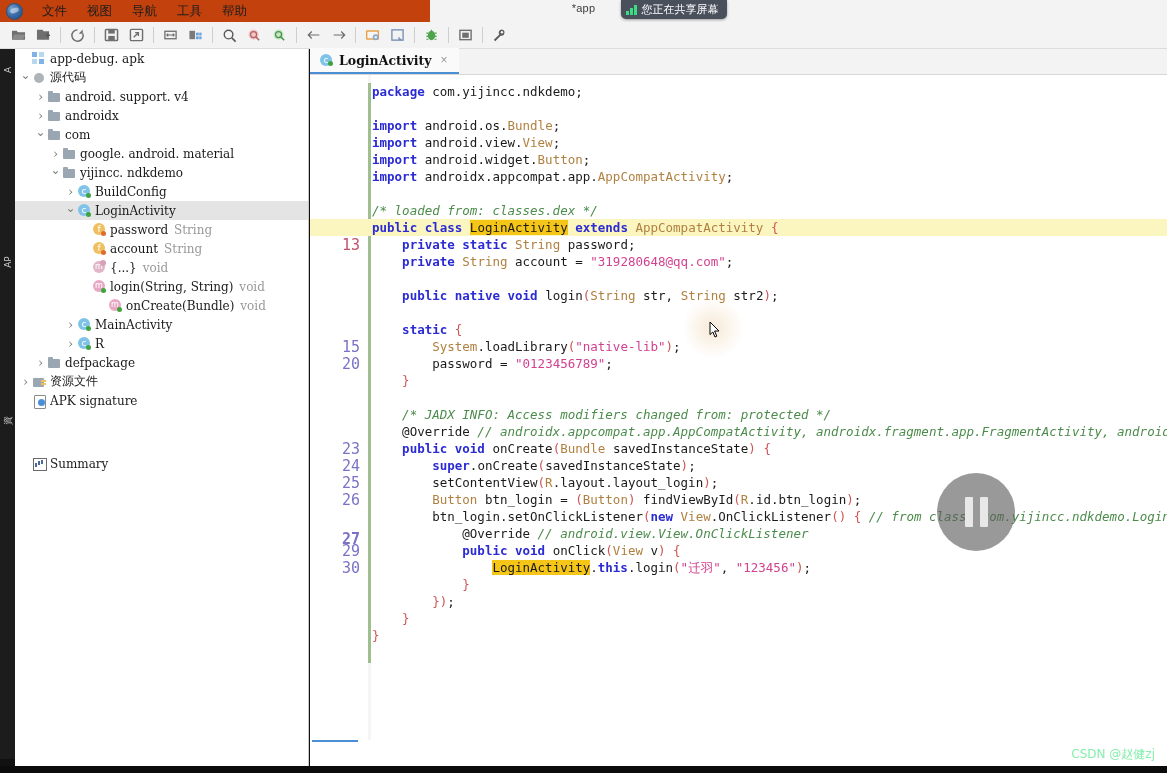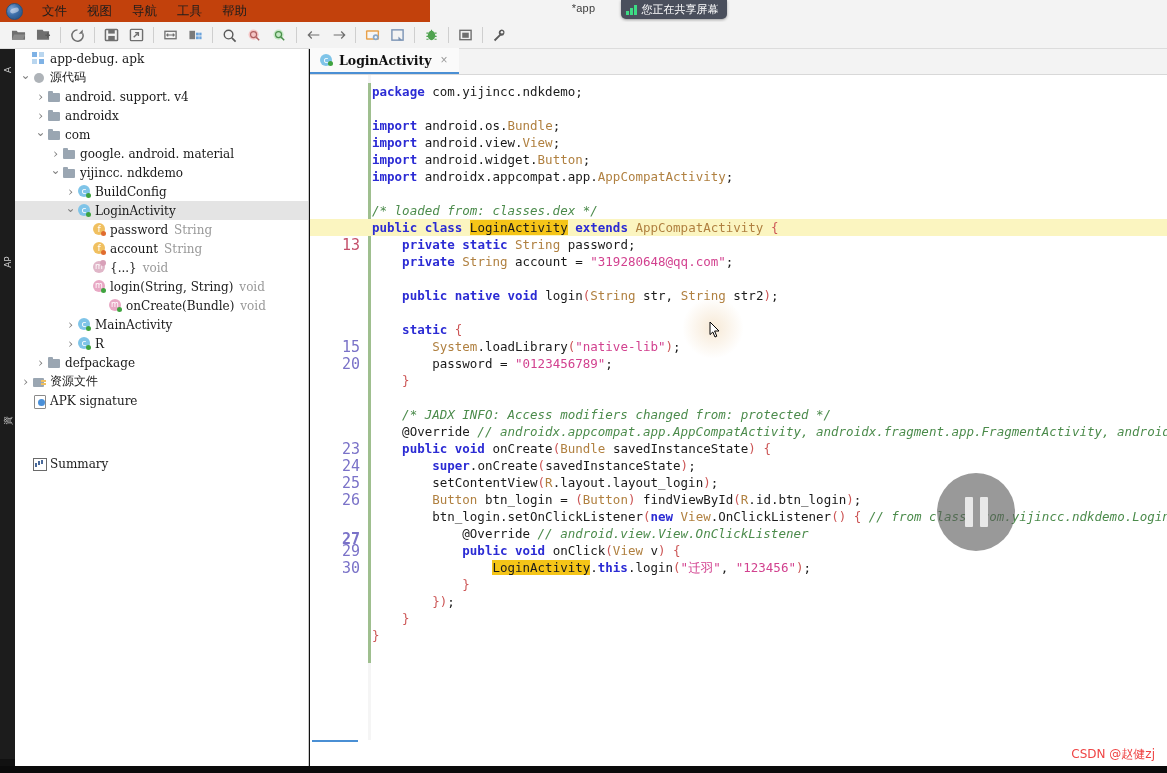--- a/index.html
+++ b/index.html
@@ -387,21 +387,21 @@
   .cbx {
     width: 12px; height: 12px;
     border: 1px solid #8b8b8b; background: #fff; border-radius: 1px;
   }
   .splitview span {
     font-size: 12px; color: #2b2b2b;
     font-family: "DejaVu Sans", sans-serif;
   }
   .watermark {
     position: absolute; right: 12px; top: 746px;
-    font-size: 12px; color: #ef4444;
+    font-size: 12px; color: #86efac;
     font-family: "DejaVu Sans", sans-serif;
     z-index: 6;
   }
   .bottom-strip {
     position: absolute; left: 0; top: 766px;
     width: 1167px; height: 7px;
     background: #0b0b0b;
   }
   .sel-accent {
     position: absolute; left: 312px; top: 740px;

